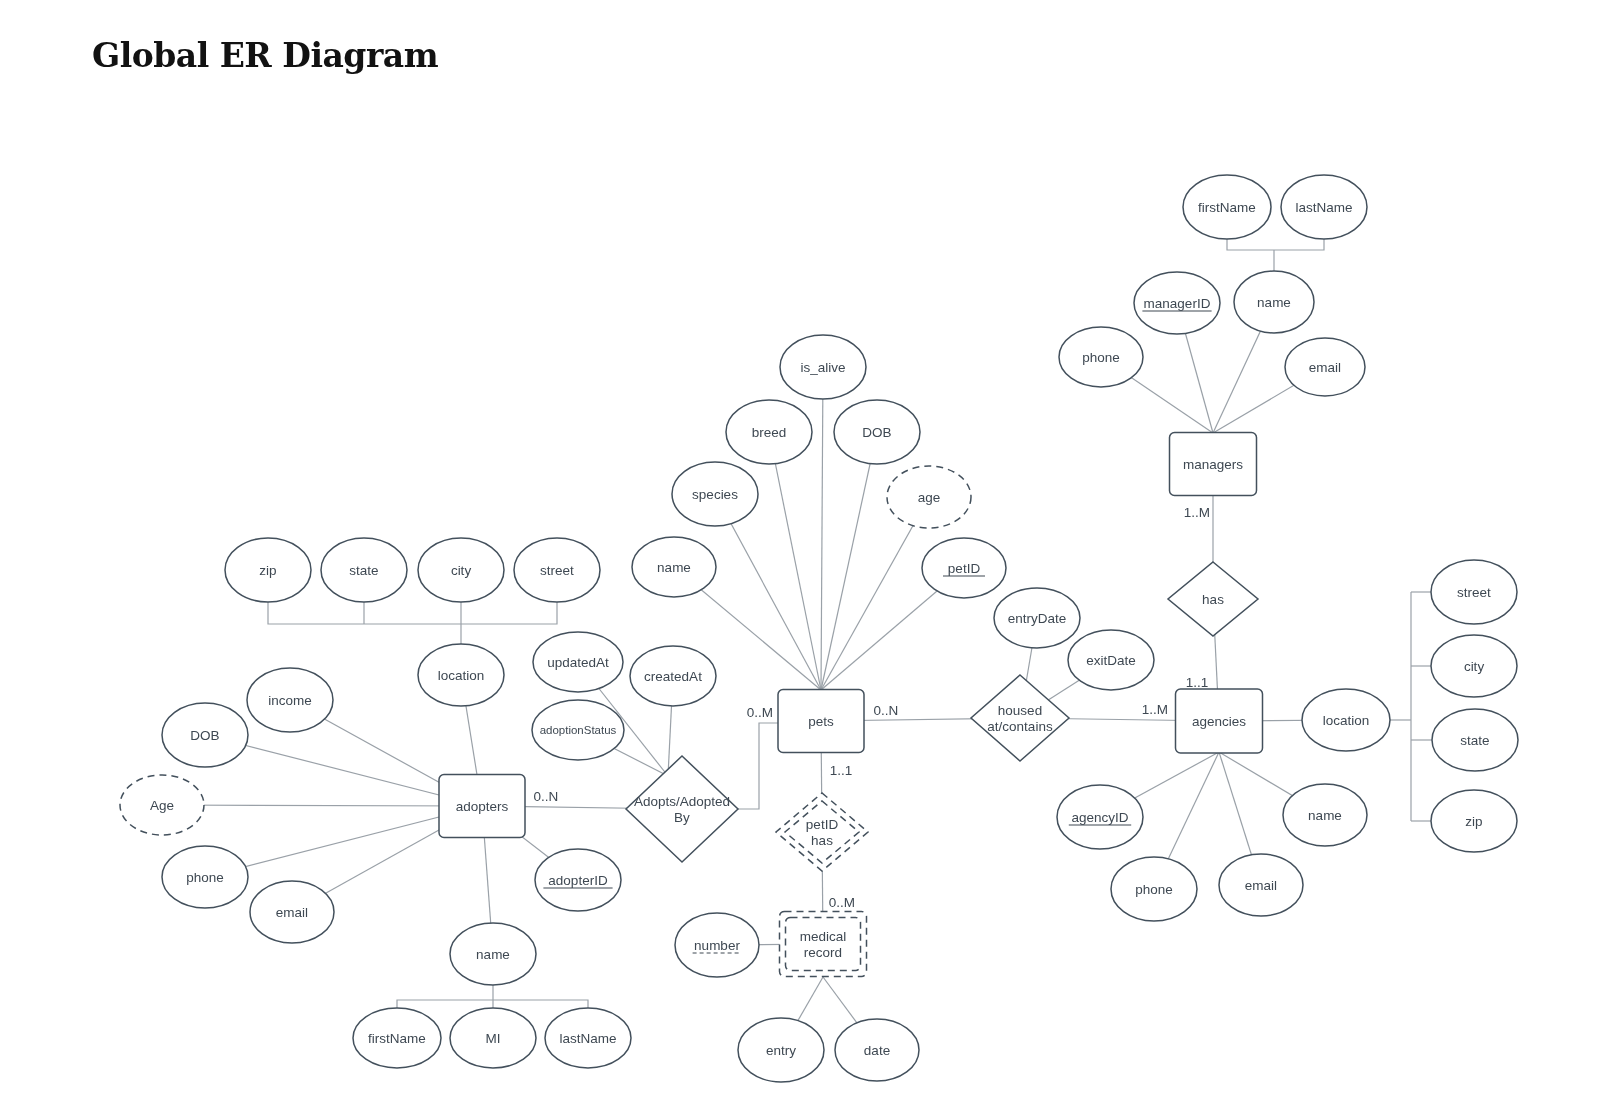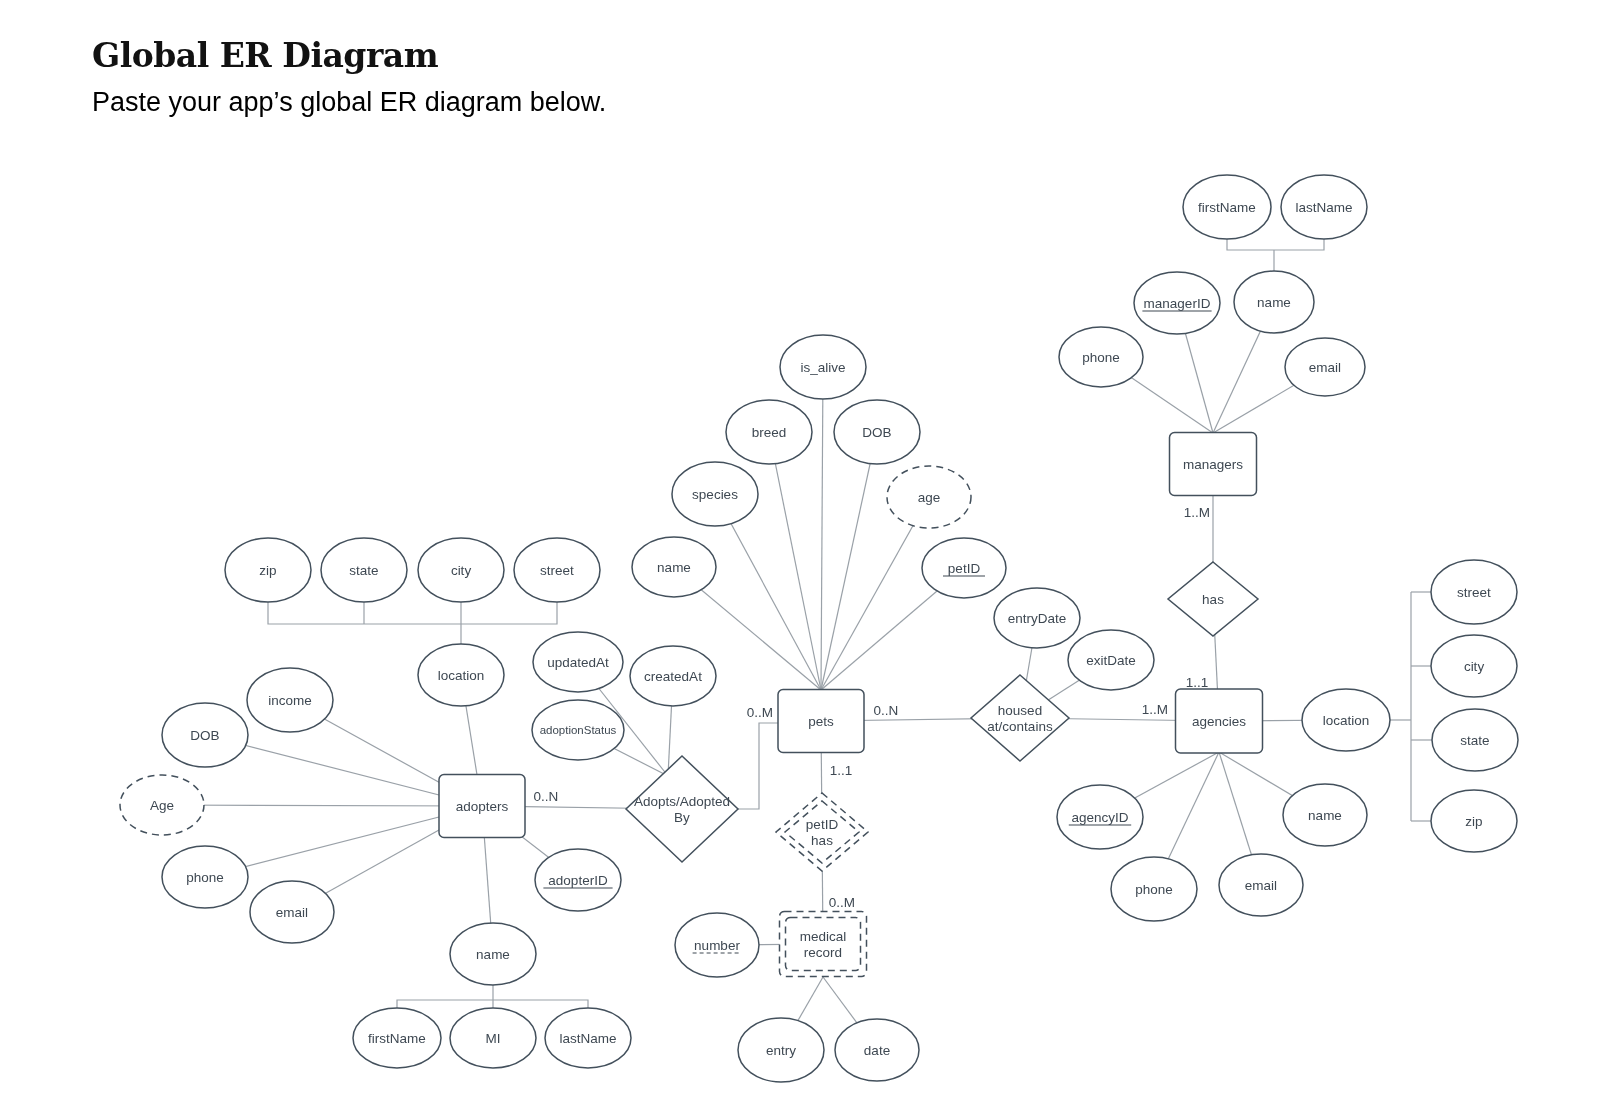--- a/index.html
+++ b/index.html
@@ -20,21 +20,20 @@
   .dash{stroke-dasharray:7 5;}
   .lbl{font-family:"Liberation Sans",sans-serif;fill:#3e4852;text-anchor:middle;}
   .ul{stroke:#3e4852;stroke-width:1.2;}
   .uld{stroke-dasharray:4 3;}
 </style>
 </head>
 <body>
 
 <header class="page-header">
   <h1>Global ER Diagram</h1>
-  <p>Paste your app’s global ER diagram below.</p>
 </header>
 
 <svg class="er" width="1616" height="1108" viewBox="0 0 1616 1108" xmlns="http://www.w3.org/2000/svg">
     <g class="edges">
       <polyline points="290,700 482,806"></polyline>
       <polyline points="205,735 482,806"></polyline>
       <polyline points="162,805 482,806"></polyline>
       <polyline points="205,877 482,806"></polyline>
       <polyline points="292,912 482,806"></polyline>
       <polyline points="461,675 482,806"></polyline>

